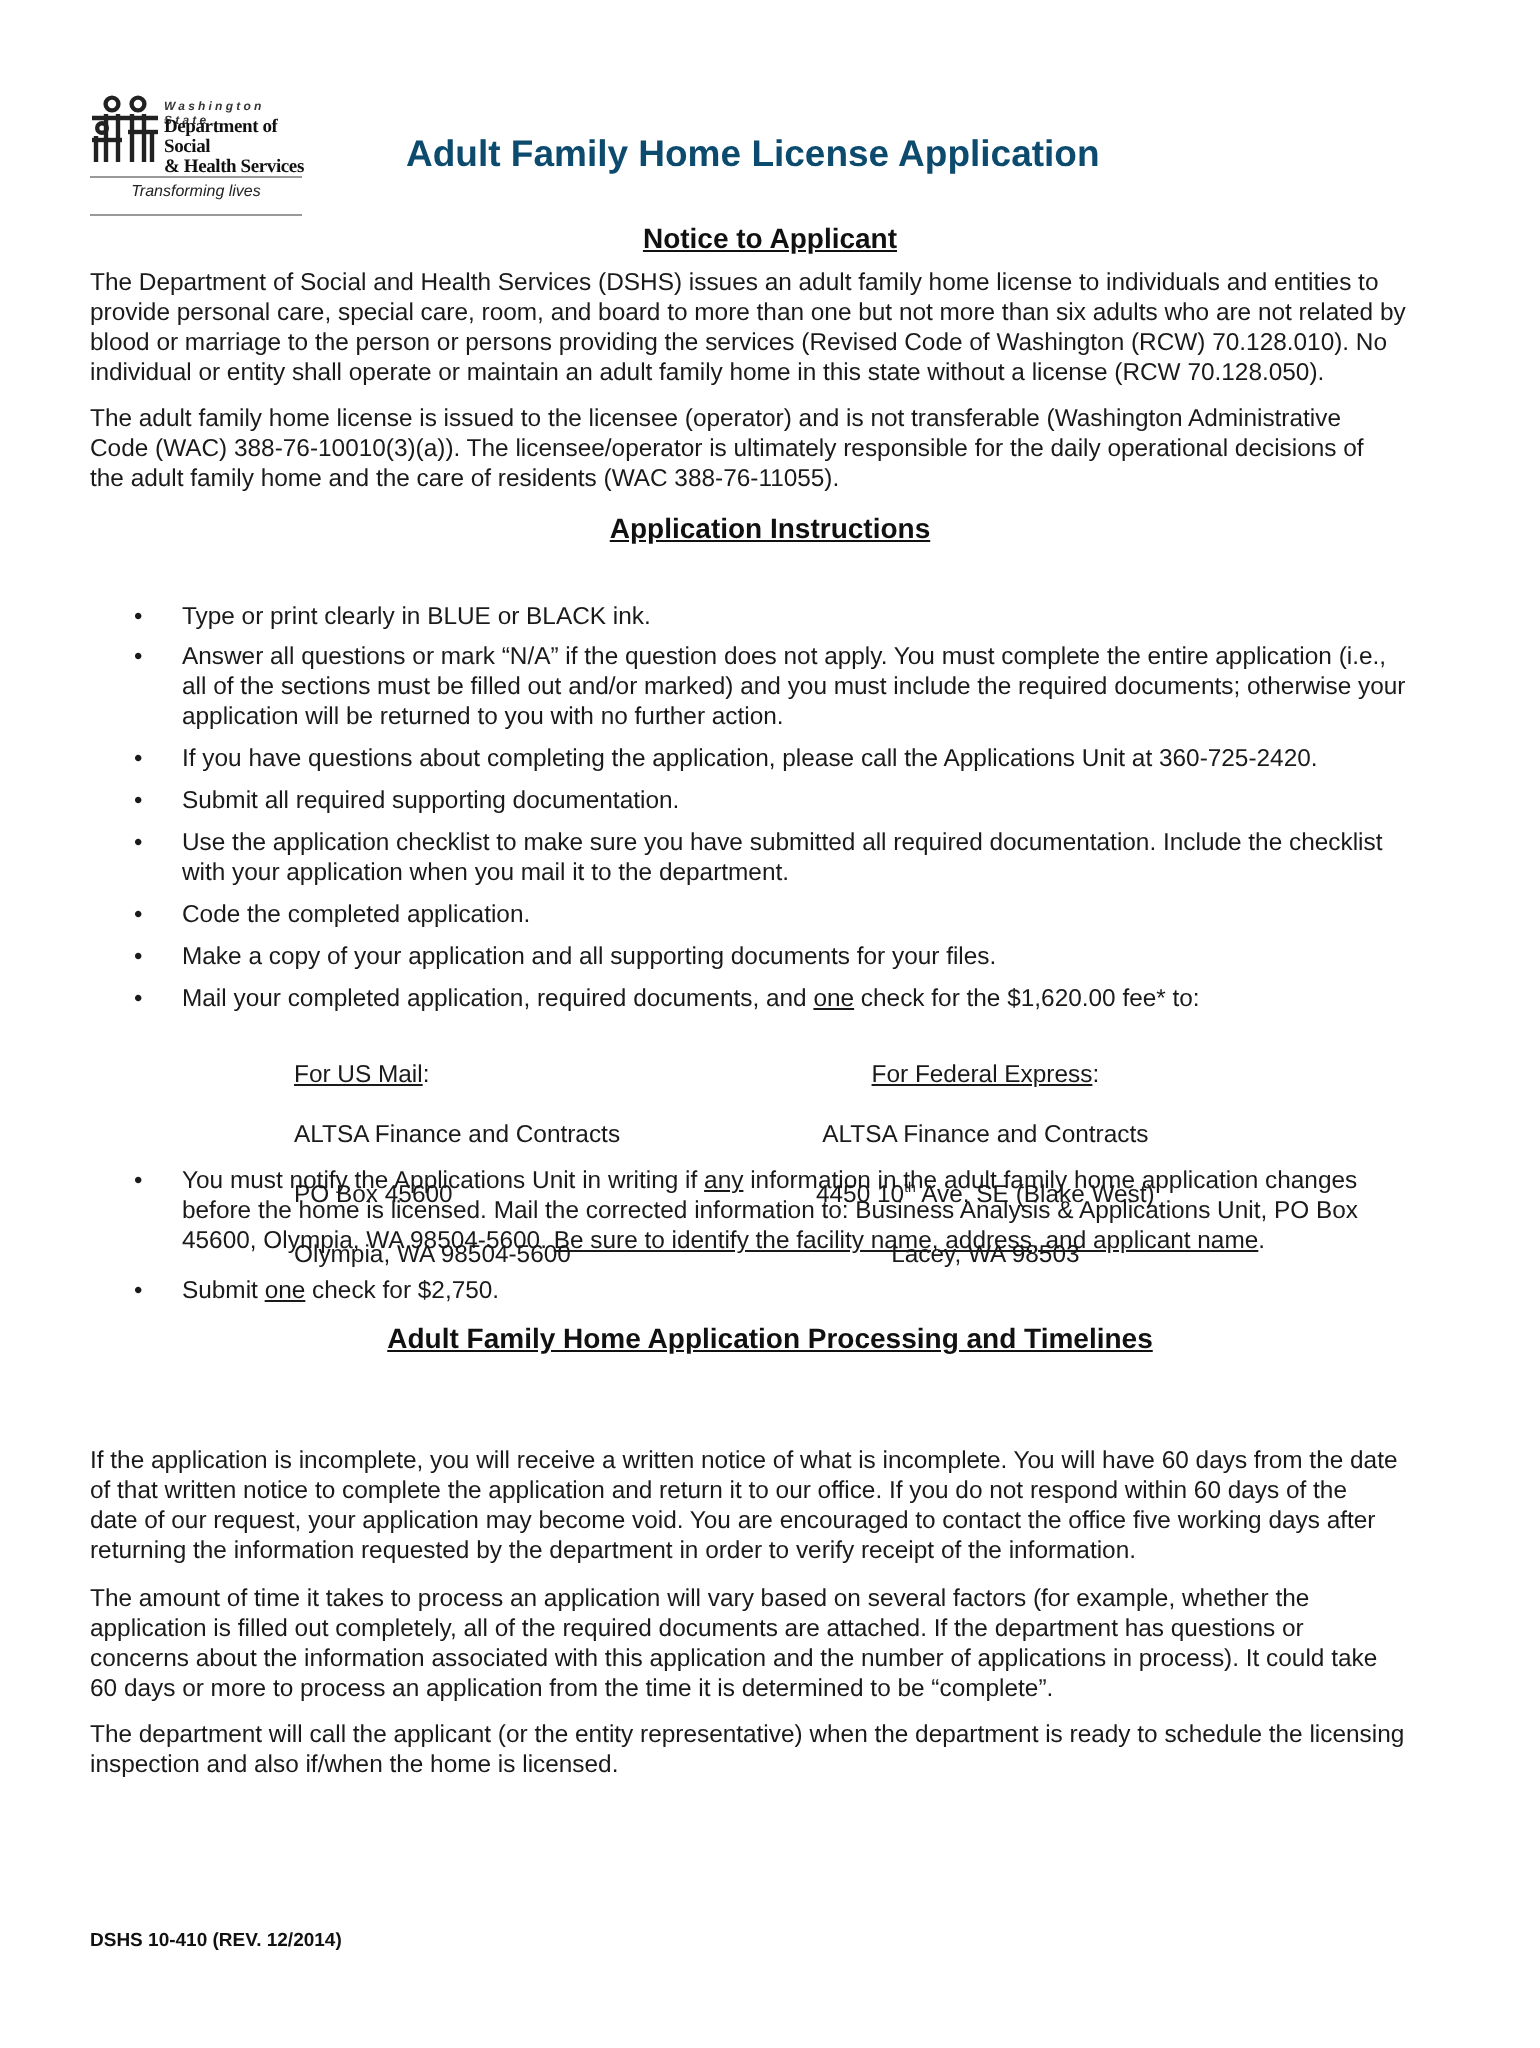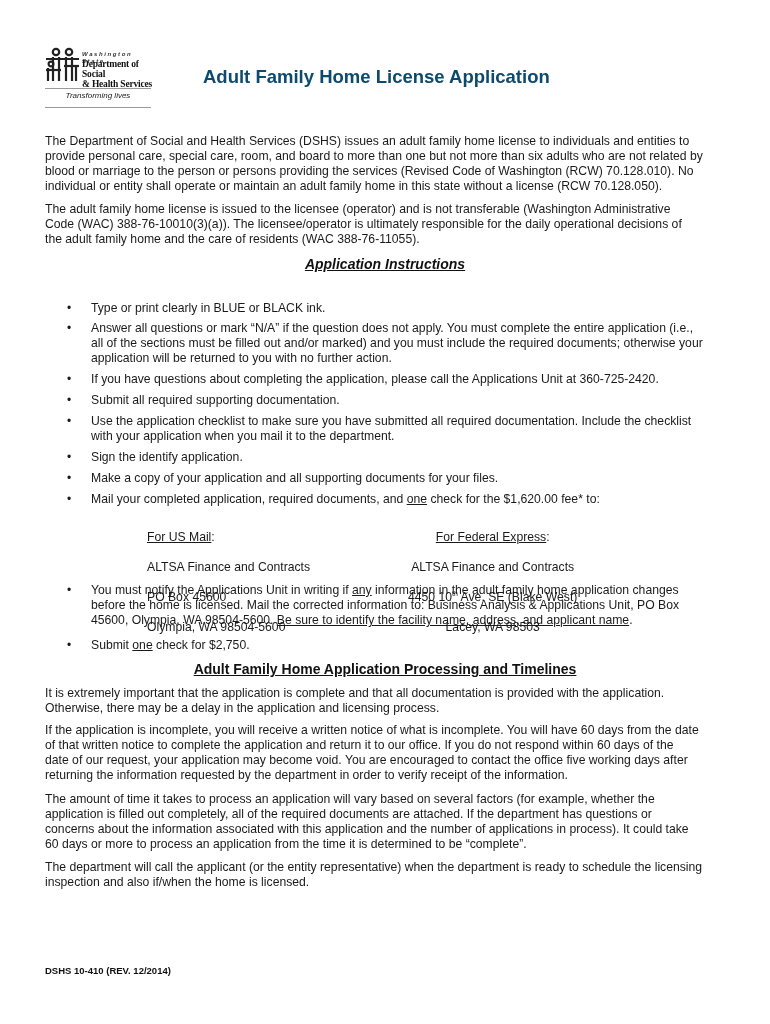--- a/index.html
+++ b/index.html
@@ -91,29 +91,30 @@
       <div>Department of Social</div>
       <div>&amp; Health Services</div>
     </div>
     <div class="rule1"></div>
     <div class="tagline">Transforming lives</div>
     <div class="rule2"></div>
   </div>
 
   <div class="title">Adult Family Home License Application</div>
 
+  <div class="section-heading" style="top:111px;">Notice to Applicant</div>
   <div class="para" style="top:134px;">The Department of Social and Health Services (DSHS) issues an adult family home license to individuals and entities to
 provide personal care, special care, room, and board to more than one but not more than six adults who are not related by
 blood or marriage to the person or persons providing the services (Revised Code of Washington (RCW) 70.128.010).  No
 individual or entity shall operate or maintain an adult family home in this state without a license (RCW 70.128.050).</div>
   <div class="para" style="top:202px;">The adult family home license is issued to the licensee (operator) and is not transferable (Washington Administrative
 Code (WAC) 388-76-10010(3)(a)).  The licensee/operator is ultimately responsible for the daily operational decisions of
 the adult family home and the care of residents (WAC 388-76-11055).</div>
 
-  <div class="section-heading" style="top:256px;font-style:italic;">Application Instructions</div>
+  <div class="section-heading" style="top:256px;">Application Instructions</div>
 
   <div class="bullet-list" style="top:0;">
     <div class="bullet" style="top:301px;">
       <span class="dot">•</span>
       <span class="btext">Type or print clearly in BLUE or BLACK ink.</span>
     </div>
     <div class="bullet" style="top:321px;">
       <span class="dot">•</span>
       <span class="btext">Answer all questions or mark “N/A” if the question does not apply.  You must complete the entire application (i.e.,
 all of the sections must be filled out and/or marked) and you must include the required documents; otherwise your
@@ -127,21 +128,21 @@
       <span class="dot">•</span>
       <span class="btext">Submit all required supporting documentation.</span>
     </div>
     <div class="bullet" style="top:414px;">
       <span class="dot">•</span>
       <span class="btext">Use the application checklist to make sure you have submitted all required documentation.  Include the checklist
 with your application when you mail it to the department.</span>
     </div>
     <div class="bullet" style="top:450px;">
       <span class="dot">•</span>
-      <span class="btext">Sign the identify application.</span>
+      <span class="btext">Code the completed application.</span>
     </div>
     <div class="bullet" style="top:471px;">
       <span class="dot">•</span>
       <span class="btext">Make a copy of your application and all supporting documents for your files.</span>
     </div>
     <div class="bullet" style="top:492px;">
       <span class="dot">•</span>
       <span class="btext"><span>Mail your completed application, required documents, and </span><span class="u">one</span><span> check for the $1,620.00 fee* to:</span></span>
     </div>
   </div>
@@ -166,22 +167,20 @@
 before the home is licensed.  Mail the corrected information to:  Business Analysis &amp; Applications Unit, PO Box
 45600, Olympia, WA 98504-5600.  </span><span class="u">Be sure to identify the facility name, address, and applicant name</span><span>.</span></span>
     </div>
     <div class="bullet" style="top:638px;">
       <span class="dot">•</span>
       <span class="btext"><span>Submit </span><span class="u">one</span><span> check for $2,750.</span></span>
     </div>
   </div>
 
   <div class="section-heading" style="top:661px;">Adult Family Home Application Processing and Timelines</div>
-  <div class="para" style="top:686px;">It is extremely important that the application is complete and that all documentation is provided with the application.
-Otherwise, there may be a delay in the application and licensing process.</div>
   <div class="para" style="top:723px;">If the application is incomplete, you will receive a written notice of what is incomplete. You will have 60 days from the date
 of that written notice to complete the application and return it to our office.  If you do not respond within 60 days of the
 date of our request, your application may become void.  You are encouraged to contact the office five working days after
 returning the information requested by the department in order to verify receipt of the information.</div>
   <div class="para" style="top:792px;">The amount of time it takes to process an application will vary based on several factors (for example, whether the
 application is filled out completely, all of the required documents are attached.  If the department has questions or
 concerns about the information associated with this application and the number of applications in process).  It could take
 60 days or more to process an application from the time it is determined to be “complete”.</div>
   <div class="para" style="top:860px;">The department will call the applicant (or the entity representative) when the department is ready to schedule the licensing
 inspection and also if/when the home is licensed.</div>

